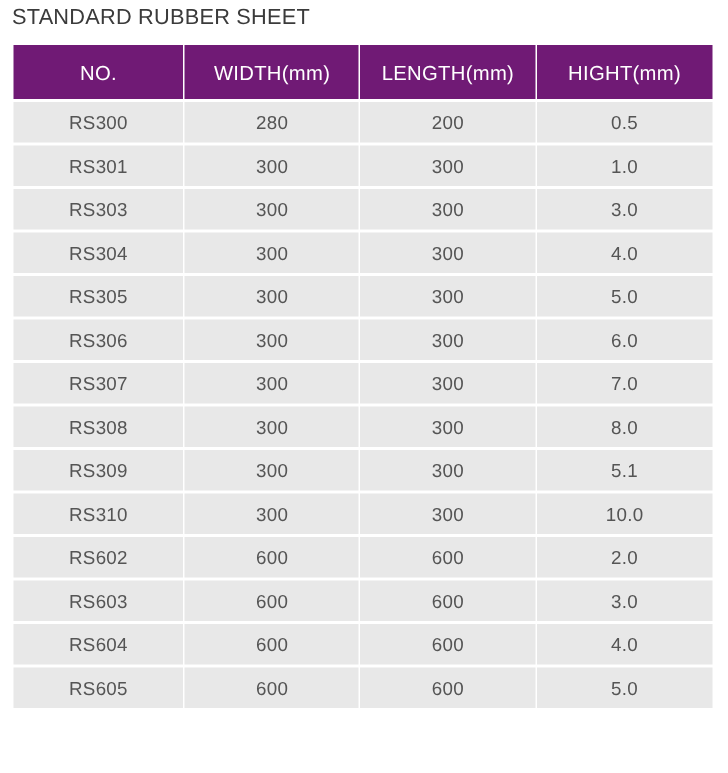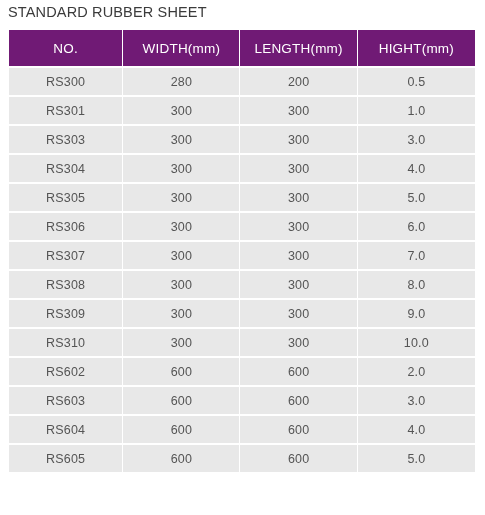--- a/index.html
+++ b/index.html
@@ -134,21 +134,21 @@
         <tr>
           <td>RS308</td>
           <td>300</td>
           <td>300</td>
           <td>8.0</td>
         </tr>
         <tr>
           <td>RS309</td>
           <td>300</td>
           <td>300</td>
-          <td>9.0</td>
+          <td>5.1</td>
         </tr>
         <tr>
           <td>RS310</td>
           <td>300</td>
           <td>300</td>
           <td>10.0</td>
         </tr>
         <tr>
           <td>RS602</td>
           <td>600</td>

